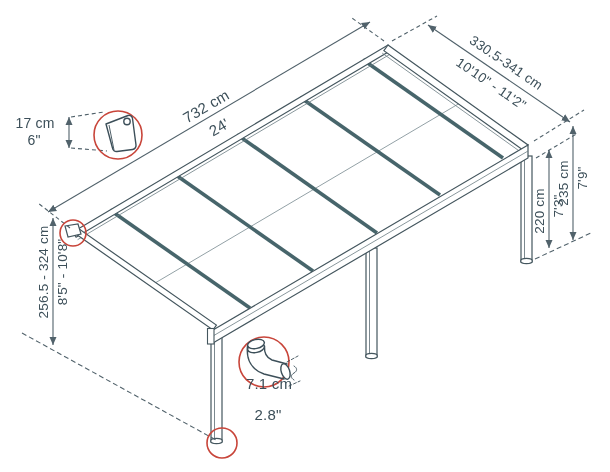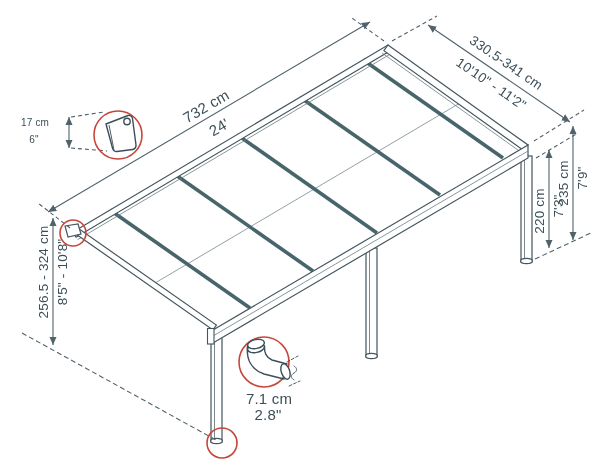--- a/index.html
+++ b/index.html
@@ -9,21 +9,21 @@
   }
   #structure{position:absolute;left:0;top:0;}
   .lbl{
     position:absolute;white-space:nowrap;color:#3c4f59;
     transform:translate(-50%,-50%);line-height:1;letter-spacing:.2px;
   }
   .r-back{transform:translate(-50%,-50%) rotate(-30.5deg);}
   .r-depth{transform:translate(-50%,-50%) rotate(34.3deg);}
   .r-vert{transform:translate(-50%,-50%) rotate(-90deg);}
   .s15{font-size:15px;}
-  .s14{font-size:10px;}
+  .s14{font-size:14px;}
   .s13{font-size:13.5px;}
 </style>
 </head>
 <body>
 
 <div id="stage">
 
   <svg id="structure" width="610" height="472" viewBox="0 0 610 472">
     <defs>
       <marker id="arr" viewBox="0 0 9 9" refX="8" refY="4.5" markerWidth="8.5" markerHeight="8.5" orient="auto-start-reverse">
@@ -133,16 +133,16 @@
 
   <div class="lbl r-vert s13" style="left:540px;top:211px;">220 cm</div>
   <div class="lbl r-vert s13" style="left:559px;top:206px;">7'3"</div>
 
   <div class="lbl r-vert s13" style="left:564px;top:183px;">235 cm</div>
   <div class="lbl r-vert s13" style="left:583px;top:178px;">7'9"</div>
 
   <div class="lbl s14" style="left:35px;top:123px;">17 cm</div>
   <div class="lbl s14" style="left:34px;top:140px;">6"</div>
 
-  <div class="lbl s15" style="left:269px;top:398px;">7.1 cm</div>
+  <div class="lbl s15" style="left:269px;top:383px;">7.1 cm</div>
   <div class="lbl s15" style="left:268px;top:414px;">2.8"</div>
 
 </div>
 
 </body></html>

